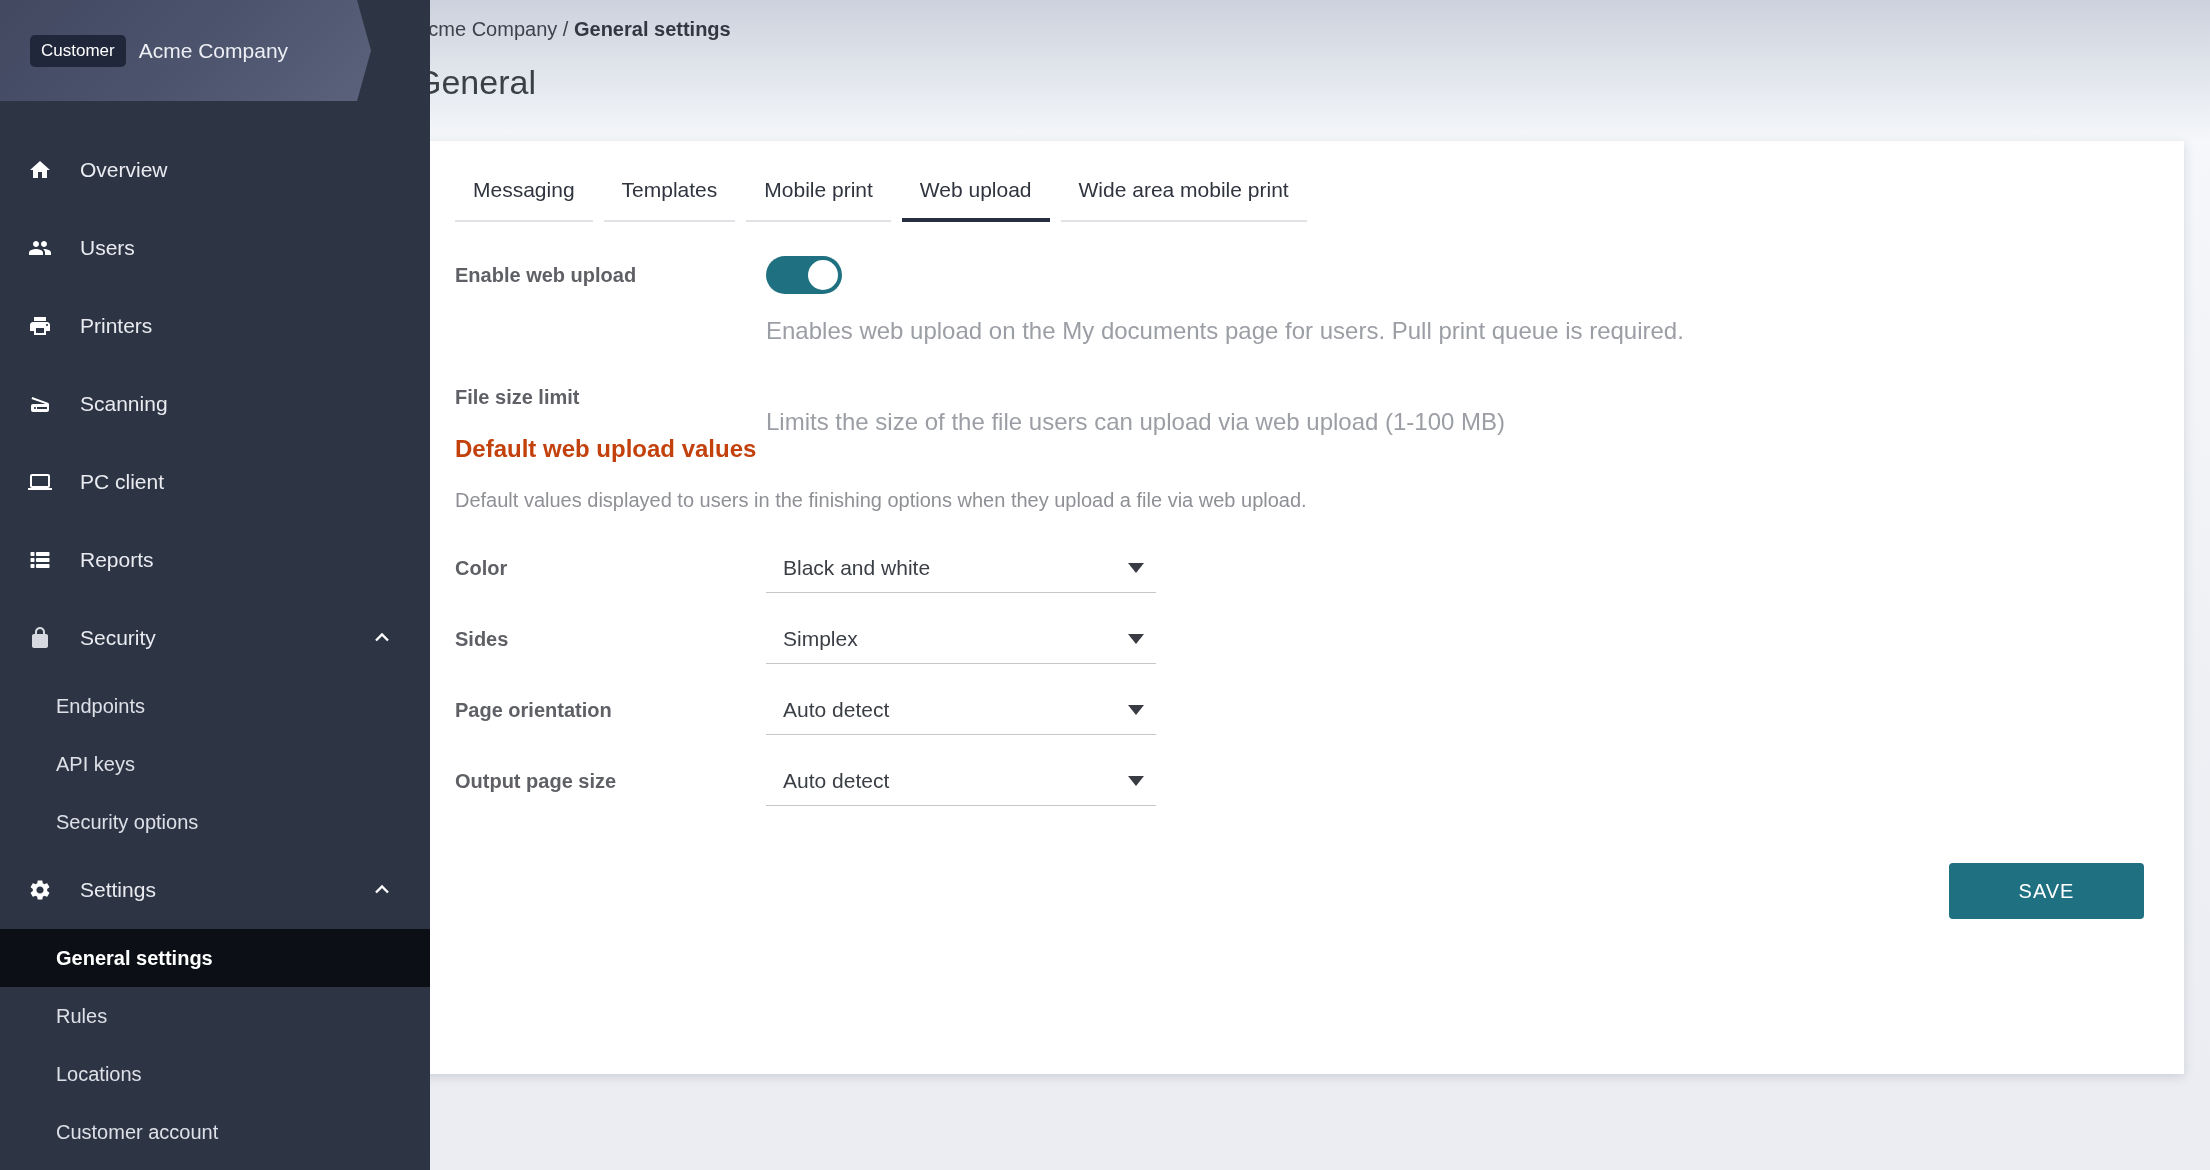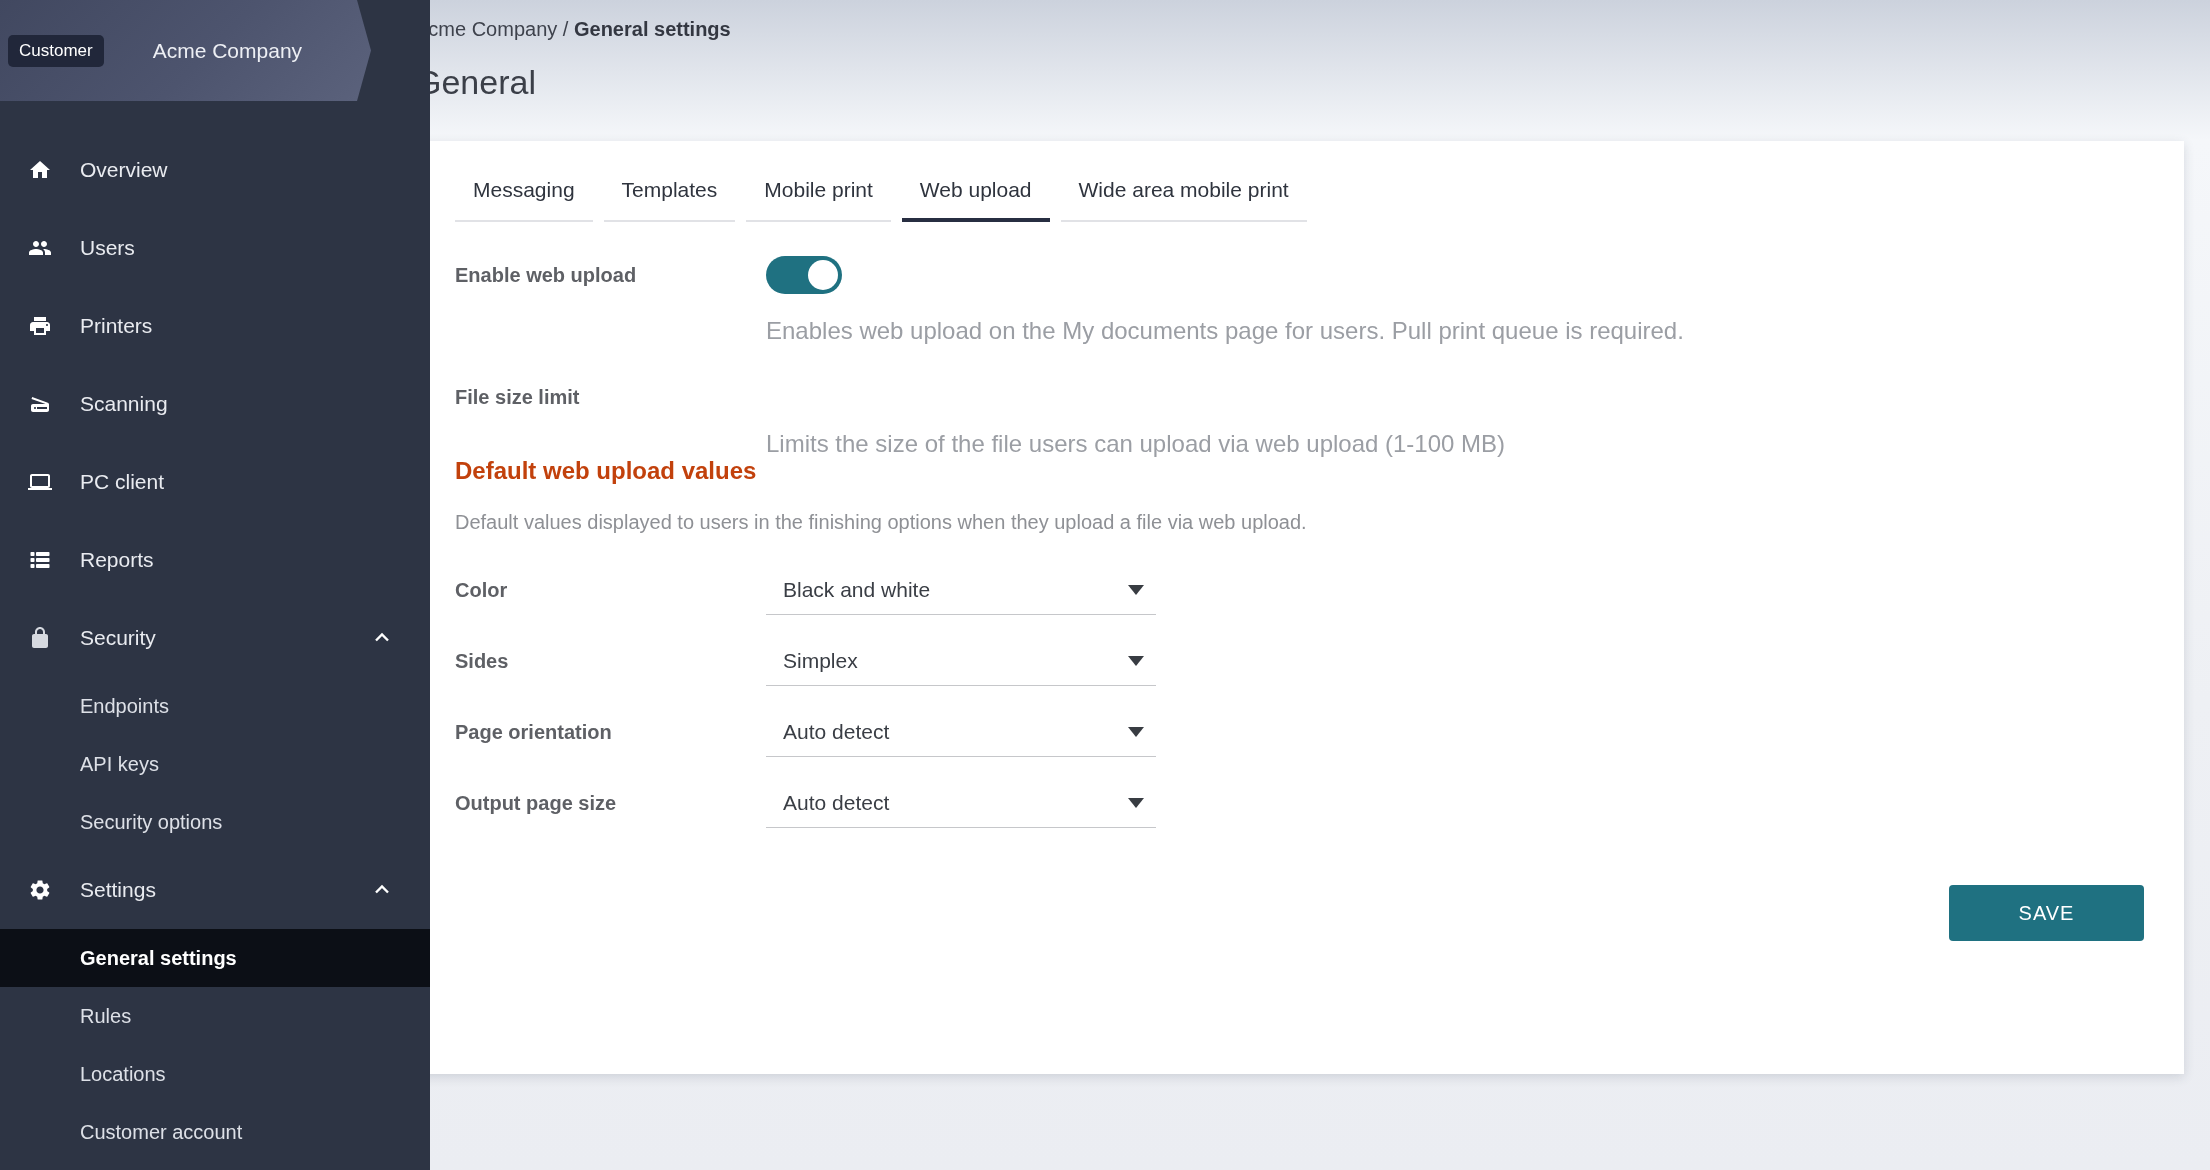--- a/index.html
+++ b/index.html
@@ -53,21 +53,21 @@
   .number-box {
     width:240px; height:45px; border:1px solid #d8d9dc; border-radius:4px;
     display:flex; align-items:center; padding:0 14px 0 17px; background:#fff;
   }
   .number-value { font-size:21px; color:#3f4045; }
   .number-spacer { flex:1; }
   .number-unit { font-size:21px; color:#85888d; margin-right:12px; }
   .spinner { display:flex; flex-direction:column; align-items:center; cursor:pointer; }
   .spin-up { width:0; height:0; border-left:7px solid transparent; border-right:7px solid transparent; border-bottom:9px solid #33373e; }
   .spin-down { width:0; height:0; border-left:7px solid transparent; border-right:7px solid transparent; border-top:9px solid #33373e; margin-top:6px; }
-  .filesize-hint { margin-top:22px; }
+  .filesize-hint { }
 
   .section-title { font-size:24px; font-weight:bold; color:#c2410c; }
   .section-desc { margin-top:26px; font-size:20px; color:#8e9095; }
 
   .select-rows { margin-top:31px; }
   .select-row { display:flex; align-items:center; height:50px; margin-bottom:21px; }
   .select {
     width:390px; height:50px; border-bottom:1px solid #c6c7ca;
     display:flex; align-items:center; padding:0 12px 0 17px; cursor:pointer;text-align:center;
   }
@@ -84,32 +84,32 @@
   
   .sidebar {
     position:absolute; left:0; top:0; width:430px; height:1170px;
     background:#2d3444; z-index:2; color:#e9ebf0;
   }
   .sidebar-header {
     position:absolute; top:0; left:0; width:371px; height:101px;
     background:linear-gradient(135deg, #414860 0%, #4d546e 55%, #5b627c 100%);
     background:linear-gradient(135deg, #414860 0%, #4d546e 55%, #5b627c 100%);
     clip-path:polygon(0 0, 357px 0, 371px 50%, 357px 100%, 0 100%);
-    display:flex; align-items:center; padding-left:8px; z-index:3;gap:36px;
+    display:flex; align-items:center; padding-left:30px; z-index:3;
   }
   .customer-badge {
     background:#21273a; color:#fff; font-size:17px; padding:6px 11px; border-radius:5px; margin-right:13px;
   }
   .company-name { font-size:21px; color:#edeff4; }
 
   .nav { padding-top:30px; }
   .nav-item { height:78px; display:flex; align-items:center; padding-left:28px; font-size:21px; cursor:pointer; }
   .nav-item .nav-icon { width:24px; height:24px; margin-right:28px; flex:0 0 24px; }
   .nav-chevron { margin-left:auto; margin-right:36px; }
-  .sub-item { height:58px; display:flex; align-items:center; padding-left:80px; font-size:20px; color:#dde0e7; cursor:pointer; }
+  .sub-item { height:58px; display:flex; align-items:center; padding-left:56px; font-size:20px; color:#dde0e7; cursor:pointer; }
   .sub-item.active { background:#0c0f16; font-weight:bold; color:#ffffff; }
 </style>
 </head>
 <body>
 
 <div class="main">
 
   <div class="breadcrumb">
     <span>Acme Company</span>
     <span> <span>/</span> </span>

